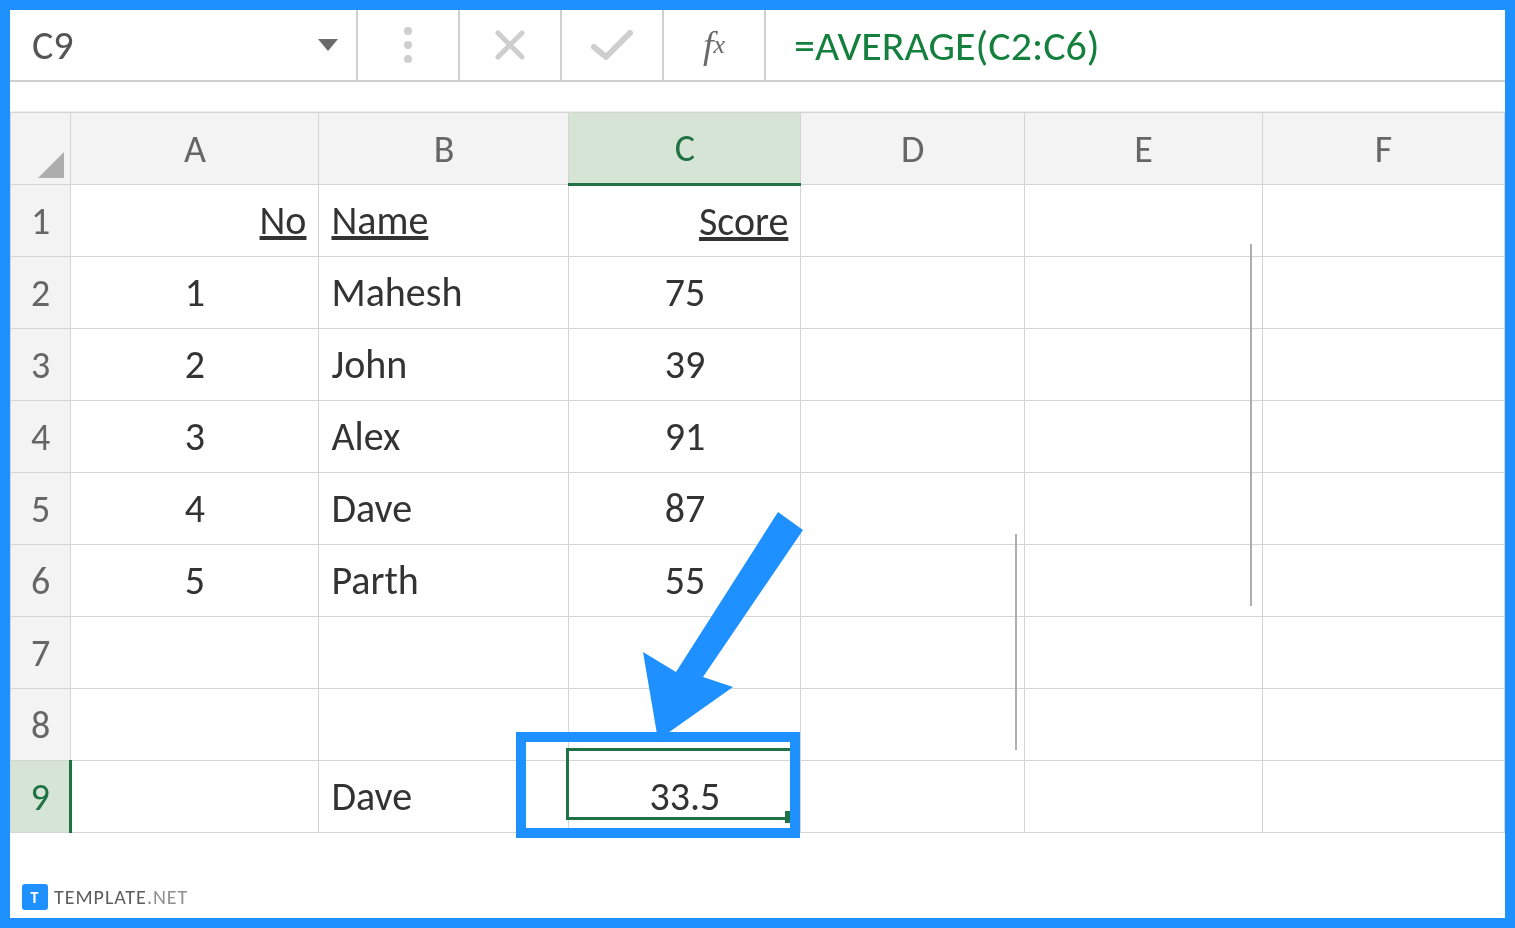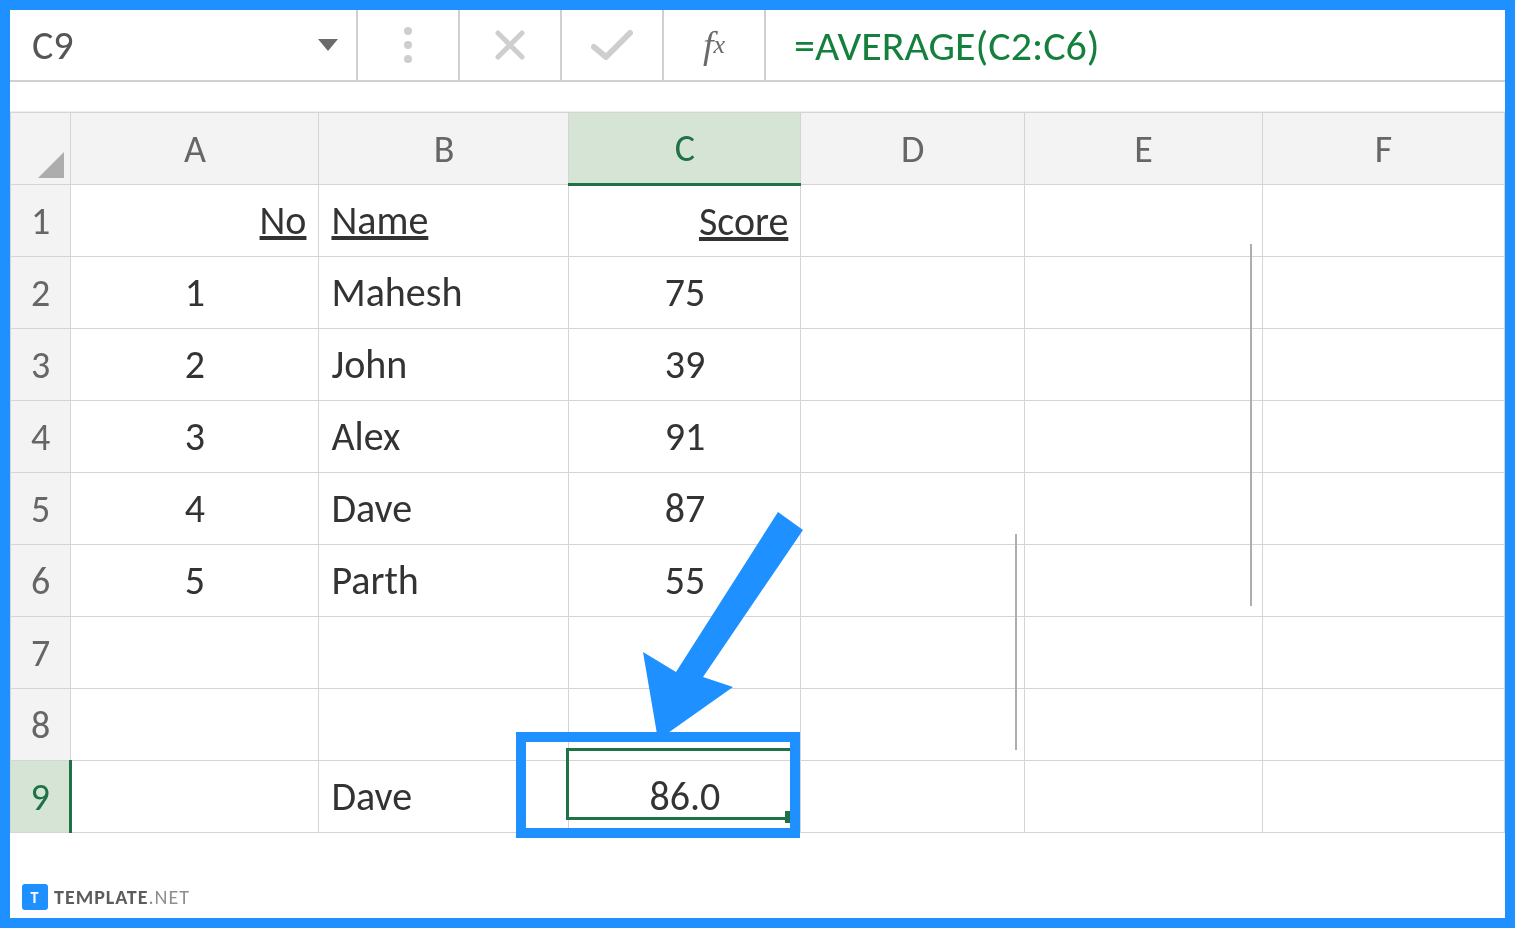--- a/index.html
+++ b/index.html
@@ -45,21 +45,21 @@
 
   
   .hl { position: absolute; border: 10px solid #1e90ff; pointer-events: none; }
 
   
   .arrow-wrap { position: absolute; pointer-events: none; }
 
   
   .wm { position: absolute; left: 12px; bottom: 8px; display: flex; align-items: center; gap: 6px; font-size: 20px; color: #8f8f8f; letter-spacing: 1px; }
   .wm .badge { width: 26px; height: 26px; background: #1e90ff; color: #fff; display: flex; align-items: center; justify-content: center; font-weight: bold; border-radius: 3px; font-size: 16px; }
-  .wm .strong { color: #5c5c5c; font-weight: 700; }
+  .wm .strong { color: #5c5c5c; font-weight: 400; }
 
   
   .vbar { position: absolute; background: #aeaeae; width: 2px; }
 </style>
 </head>
 <body>
 
 <div class="frame">
 
   <div class="fbar">
@@ -182,21 +182,21 @@
             <td></td>
             <td></td>
             <td></td>
             <td></td>
             <td></td>
       </tr>
       <tr>
         <td class="rowh active">9</td>
         <td></td>
         <td class="lft bold">Dave</td>
-        <td class="ctr">86.0</td>
+        <td class="ctr">33.5</td>
         <td></td>
             <td></td>
             <td></td>
       </tr>
     </tbody>
       </table>
 
     <div class="sel-ring" style="left:556px; top:636px; width:228px; height:72px;">
       <div class="fill-handle"></div>
     </div>

